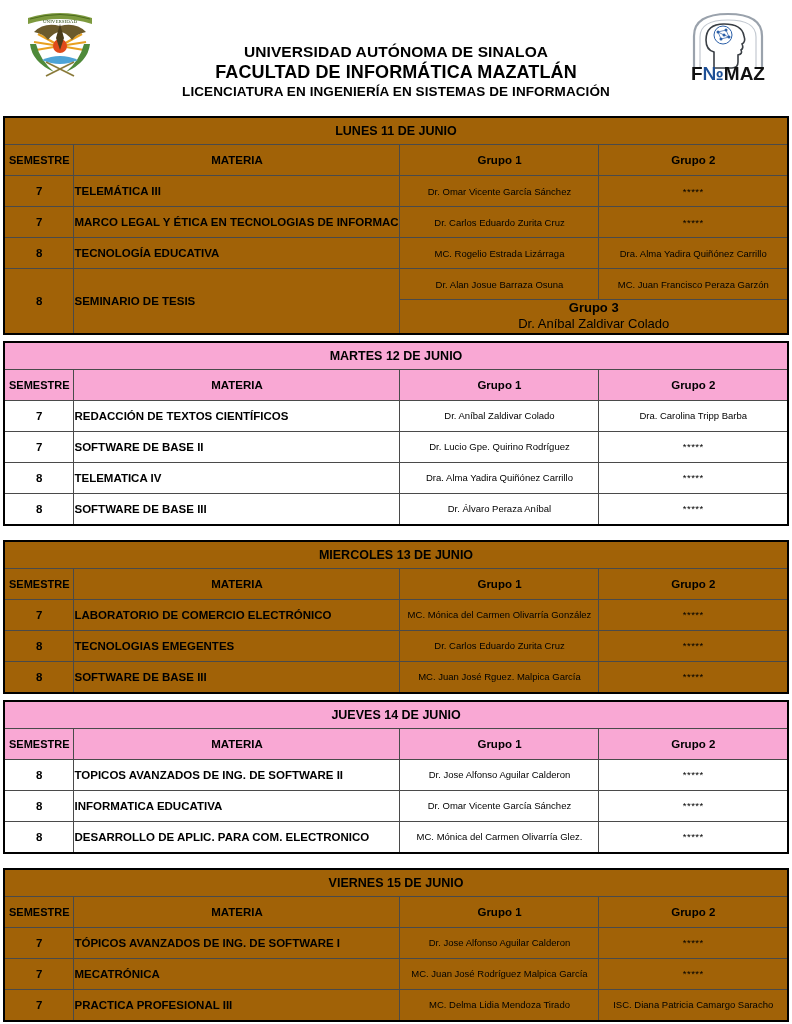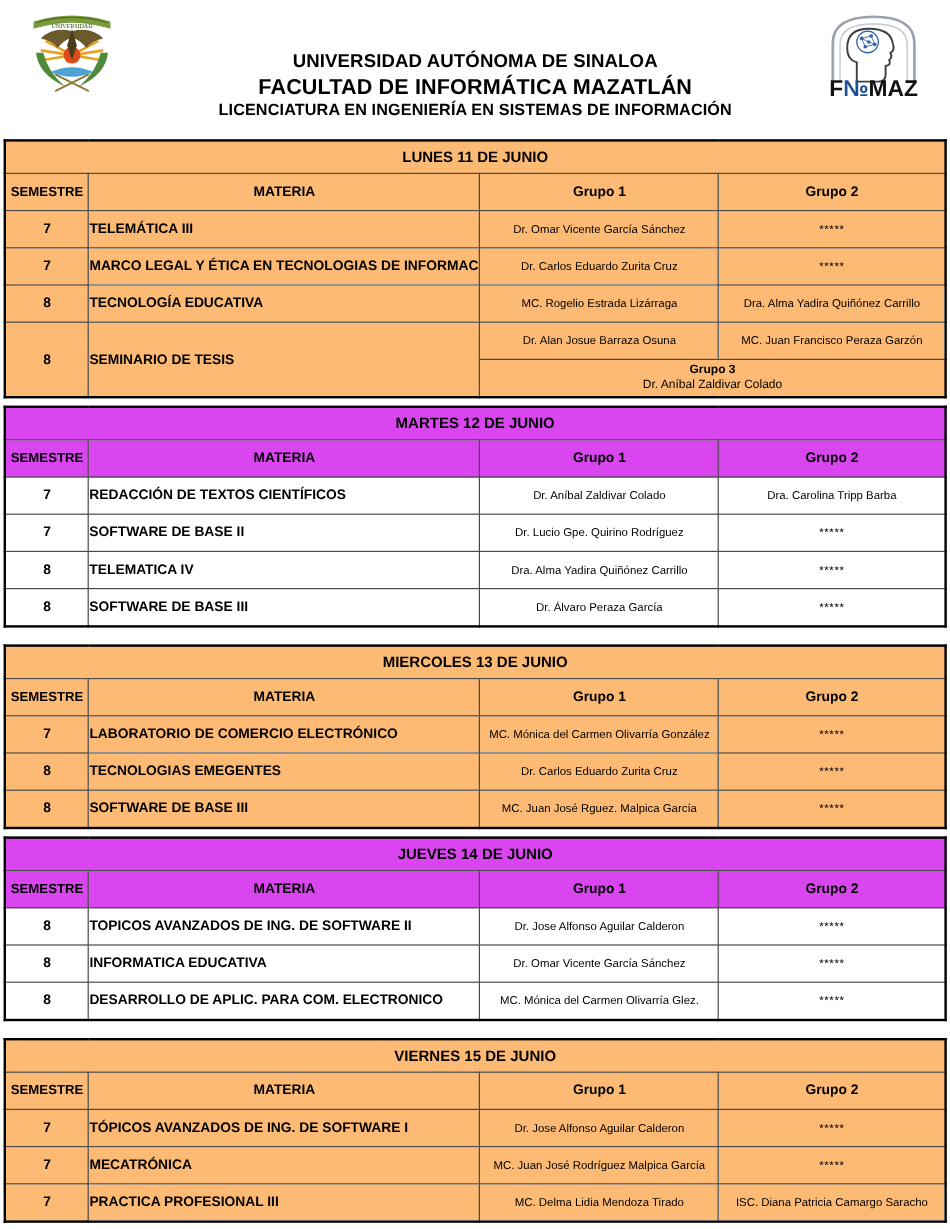--- a/index.html
+++ b/index.html
@@ -111,31 +111,31 @@
     white-space: nowrap;
     overflow: hidden;
   }
   .cell-stars {
     text-align: center;
     font-size: 9.5px;
     letter-spacing: 0.5px;
   }
   .cell-merged-g3 {
     text-align: center;
-    font-size: 10px;
+    font-size: 13px;
     line-height: 1.25;
     padding: 2px 0;
   }
   .cell-merged-g3 .g3-label { font-weight: bold; }
 
   
-  .tbl-pink td { background: #fdba74; }
+  .tbl-pink td { background: #a16207; }
   .tbl-white td { background: #ffffff; }
   .tbl-white .day-title td,
-  .tbl-white .colhead td { background: #d946ef; }
+  .tbl-white .colhead td { background: #f9a8d4; }
 
   .gap { height: 6px; }
   .gap-white { height: 14px; }
 </style>
 </head>
 <body>
 
 <div class="page">
 
   <div class="header">
@@ -292,21 +292,21 @@
             </tr>
             <tr class="datarow">
               <td class="cell-sem">8</td>
               <td class="cell-mat">TELEMATICA IV</td>
               <td class="cell-grp">Dra. Alma Yadira Quiñónez Carrillo</td>
               <td class="cell-stars">*****</td>
             </tr>
             <tr class="datarow">
               <td class="cell-sem">8</td>
               <td class="cell-mat">SOFTWARE DE BASE III</td>
-              <td class="cell-grp">Dr. Álvaro Peraza García</td>
+              <td class="cell-grp">Dr. Álvaro Peraza Aníbal</td>
               <td class="cell-stars">*****</td>
             </tr>
           </tbody>
         </table>
       </div>
       <div class="gap-white"></div>
       <div>
         <table class="sched-table tbl-pink">
           <colgroup>
             <col class="col-sem">

